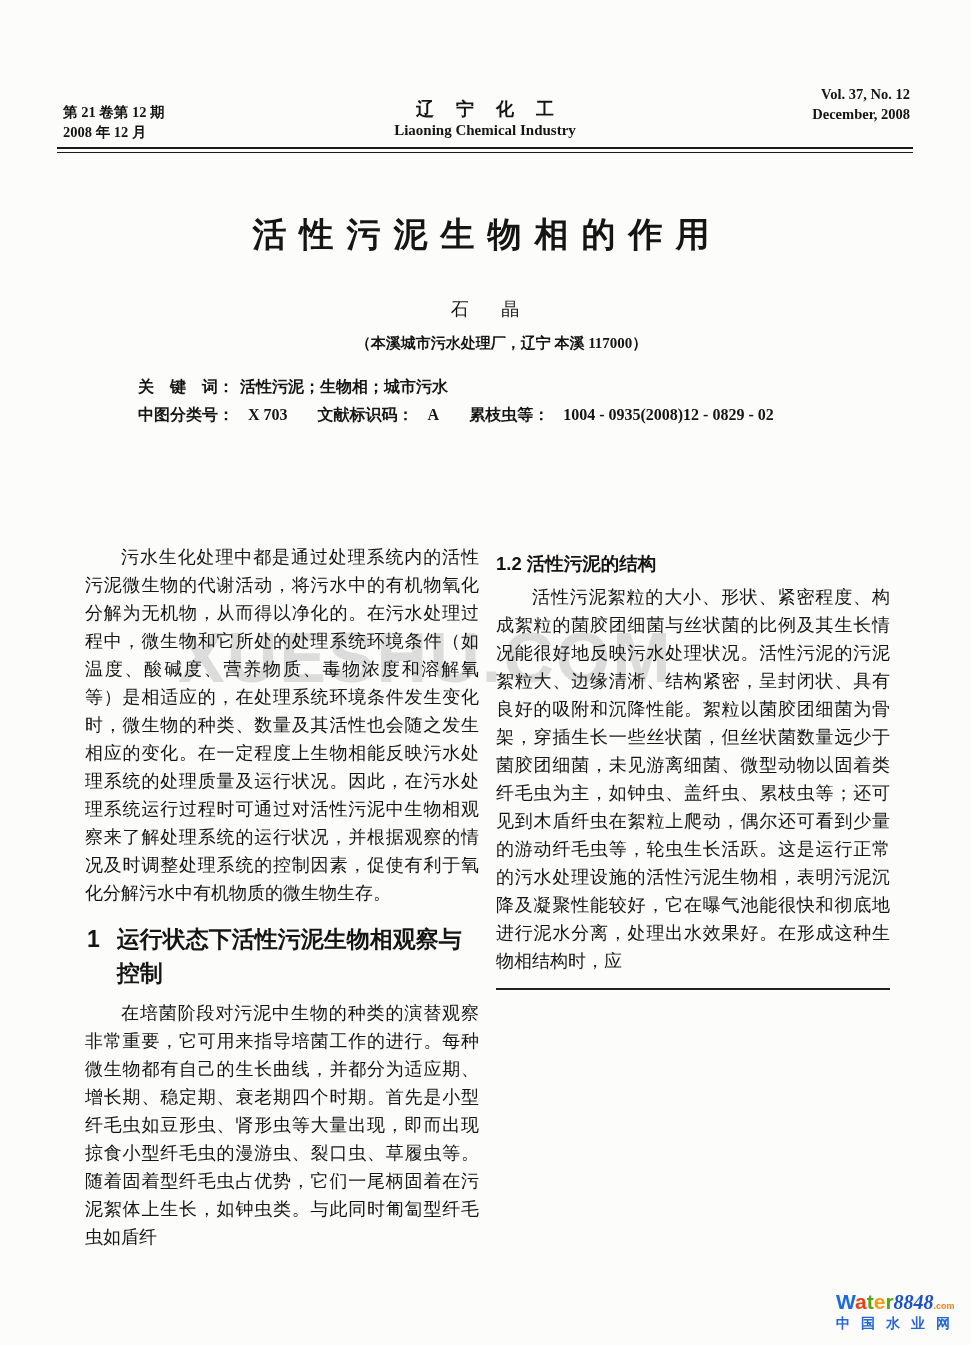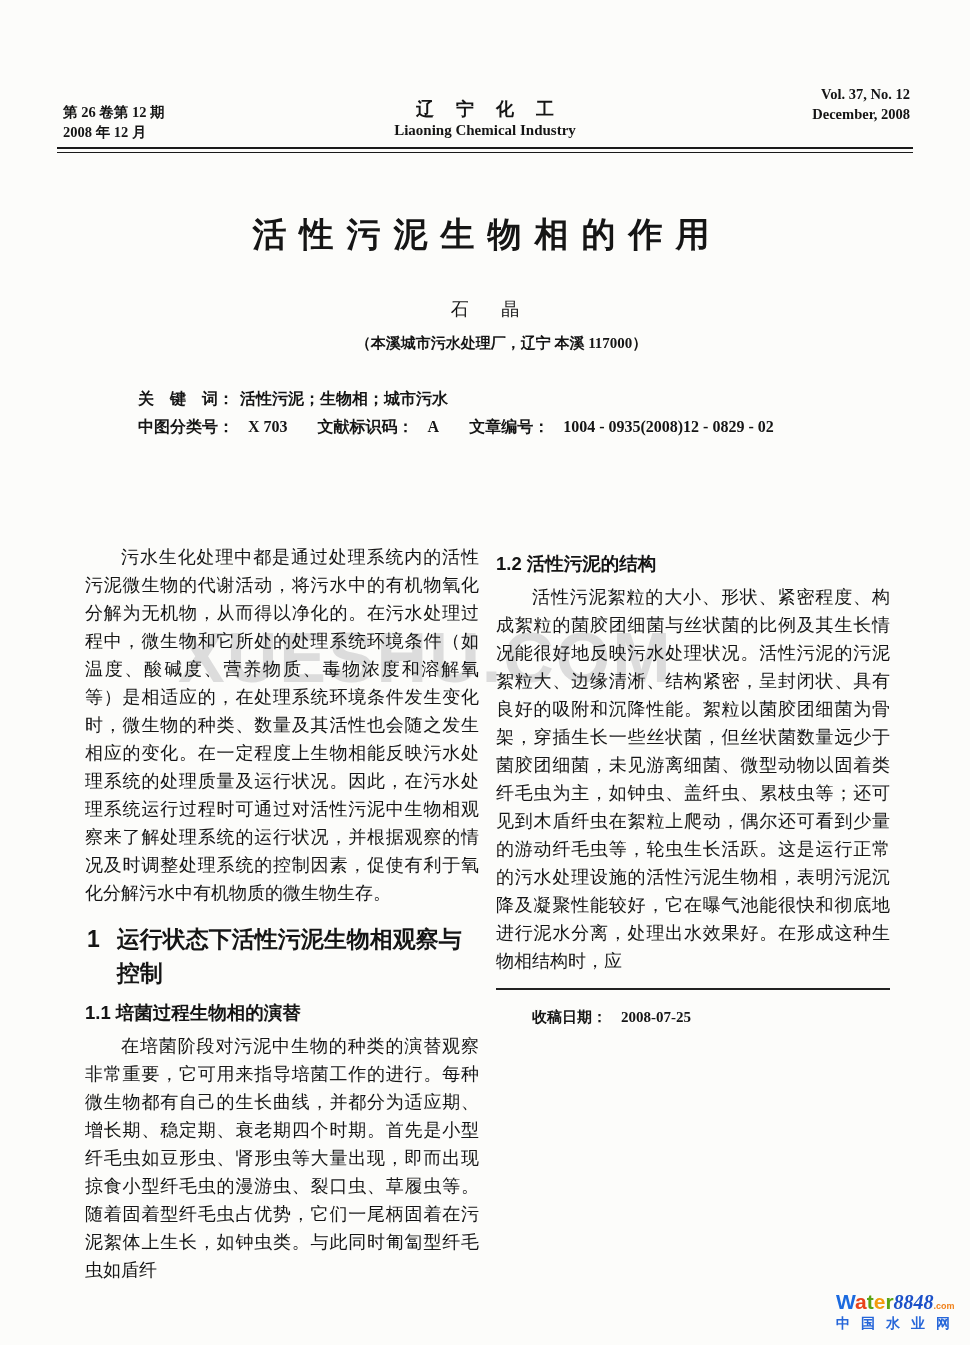--- a/index.html
+++ b/index.html
@@ -34,21 +34,21 @@
     font-size:34px; font-weight:bold; letter-spacing:13px; text-indent:13px;
   }
   .author { position:absolute; left:0; right:0; top:297px; text-align:center; font-size:18px; letter-spacing:14px; text-indent:14px; }
   .affil  { position:absolute; left:0; right:0; top:334px; text-align:center; font-size:15px; font-weight:600;padding-left:33px; }
   
   .meta {
     position:absolute; left:138px; top:372px; width:706px;
     font-size:16px; line-height:27px; font-weight:600; text-align:justify;
   }
   .meta .lbl { font-weight:bold; margin-right:6px; }
-  .meta .kw  { margin-top:13px; }
+  .meta .kw  { margin-top:1px; }
   .meta .clc { margin-top:1px; }
   .meta .val { margin-left:8px; }
   .meta .gap { margin-left:30px; }
   
   .col {
     position:absolute; top:543px; width:394px;
     font-size:18px; line-height:28px; text-align:justify;
   }
   .col-left  { left:85px;  }
   .col-right { left:496px; }
@@ -81,21 +81,21 @@
 </head>
 <body>
 
 <div class="page">
 
   <div class="watermark">XUESHU.COM</div>
 
   <div class="content">
 
     <div class="hdr-left">
-      <div>第 26 卷第 12 期</div>
+      <div>第 21 卷第 12 期</div>
       <div>2008 年 12 月</div>
     </div>
 
     <div class="hdr-center">
       <div class="jcn">辽宁化工</div>
       <div class="jen">Liaoning Chemical Industry</div>
     </div>
 
     <div class="hdr-right">
       <div>Vol. 37, No. 12</div>
@@ -103,40 +103,36 @@
     </div>
 
     <div class="hdr-rule"></div>
 
     <div class="title">活性污泥生物相的作用</div>
     <div class="author">石  晶</div>
     <div class="affil">（本溪城市污水处理厂，辽宁 本溪 117000）</div>
 
     <div class="meta">
       <p class="kw"><span class="lbl">关　键　词：</span><span>活性污泥；生物相；城市污水</span></p>
-      <p class="clc"><span class="lbl">中图分类号：</span><span class="val">X 703</span><span class="lbl gap">文献标识码：</span><span class="val">A</span><span class="lbl gap">文章编号：</span><span class="val">1004 - 0935(2008)12 - 0829 - 02</span></p>
+      <p class="clc"><span class="lbl">中图分类号：</span><span class="val">X 703</span><span class="lbl gap">文献标识码：</span><span class="val">A</span><span class="lbl gap">累枝虫等：</span><span class="val">1004 - 0935(2008)12 - 0829 - 02</span></p>
     </div>
 
     <div class="col col-left">
       <p class="indent">污水生化处理中都是通过处理系统内的活性污泥微生物的代谢活动，将污水中的有机物氧化分解为无机物，从而得以净化的。在污水处理过程中，微生物和它所处的处理系统环境条件（如温度、酸碱度、营养物质、毒物浓度和溶解氧等）是相适应的，在处理系统环境条件发生变化时，微生物的种类、数量及其活性也会随之发生相应的变化。在一定程度上生物相能反映污水处理系统的处理质量及运行状况。因此，在污水处理系统运行过程时可通过对活性污泥中生物相观察来了解处理系统的运行状况，并根据观察的情况及时调整处理系统的控制因素，促使有利于氧化分解污水中有机物质的微生物生存。</p>
       <div class="h1">
         <span>1</span>
         <span>运行状态下活性污泥生物相观察与控制</span>
       </div>
-      <div class="h2">1.1  培菌过程生物相的演替</div>
       <p class="indent">在培菌阶段对污泥中生物的种类的演替观察非常重要，它可用来指导培菌工作的进行。每种微生物都有自己的生长曲线，并都分为适应期、增长期、稳定期、衰老期四个时期。首先是小型纤毛虫如豆形虫、肾形虫等大量出现，即而出现掠食小型纤毛虫的漫游虫、裂口虫、草履虫等。随着固着型纤毛虫占优势，它们一尾柄固着在污泥絮体上生长，如钟虫类。与此同时匍匐型纤毛虫如盾纤</p>
     </div>
 
     <div class="col col-right">
       <div class="h2">1.2  活性污泥的结构</div>
       <p class="indent">活性污泥絮粒的大小、形状、紧密程度、构成絮粒的菌胶团细菌与丝状菌的比例及其生长情况能很好地反映污水处理状况。活性污泥的污泥絮粒大、边缘清淅、结构紧密，呈封闭状、具有良好的吸附和沉降性能。絮粒以菌胶团细菌为骨架，穿插生长一些丝状菌，但丝状菌数量远少于菌胶团细菌，未见游离细菌、微型动物以固着类纤毛虫为主，如钟虫、盖纤虫、累枝虫等；还可见到木盾纤虫在絮粒上爬动，偶尔还可看到少量的游动纤毛虫等，轮虫生长活跃。这是运行正常的污水处理设施的活性污泥生物相，表明污泥沉降及凝聚性能较好，它在曝气池能很快和彻底地进行泥水分离，处理出水效果好。在形成这种生物相结构时，应</p>
       <div class="foot-rule"></div>
-      <div class="received">
-        <span class="lbl">收稿日期：</span><span>2008-07-25</span>
-      </div>
     </div>
 
     <div class="logo">
       <div class="logo-top">
         <span class="wl" style="color:#1b6adf">W</span><span class="wl" style="color:#e8421b">a</span><span class="wl" style="color:#5aa414">t</span><span class="wl" style="color:#f29b0c">e</span><span class="wl" style="color:#5aa414">r</span><span class="lnum">8848</span><span class="ltld">.com</span>
       </div>
       <div class="logo-sub">中国水业网</div>
     </div>
 
   </div>

